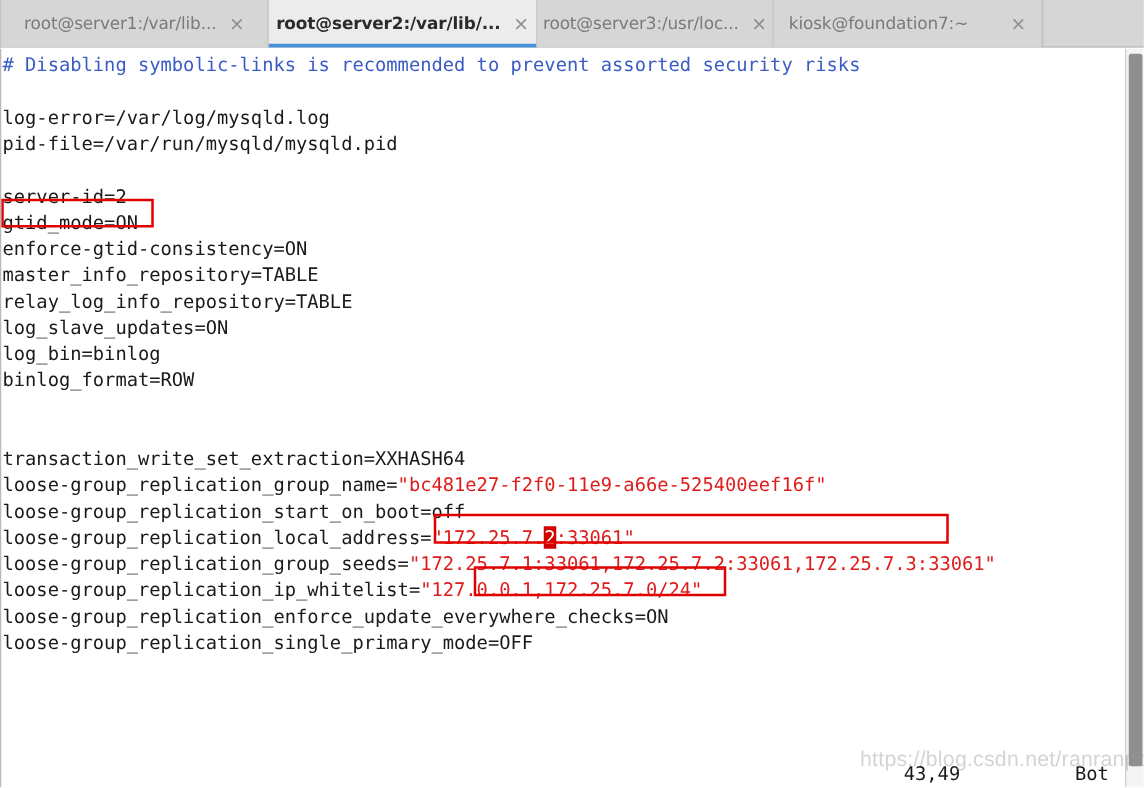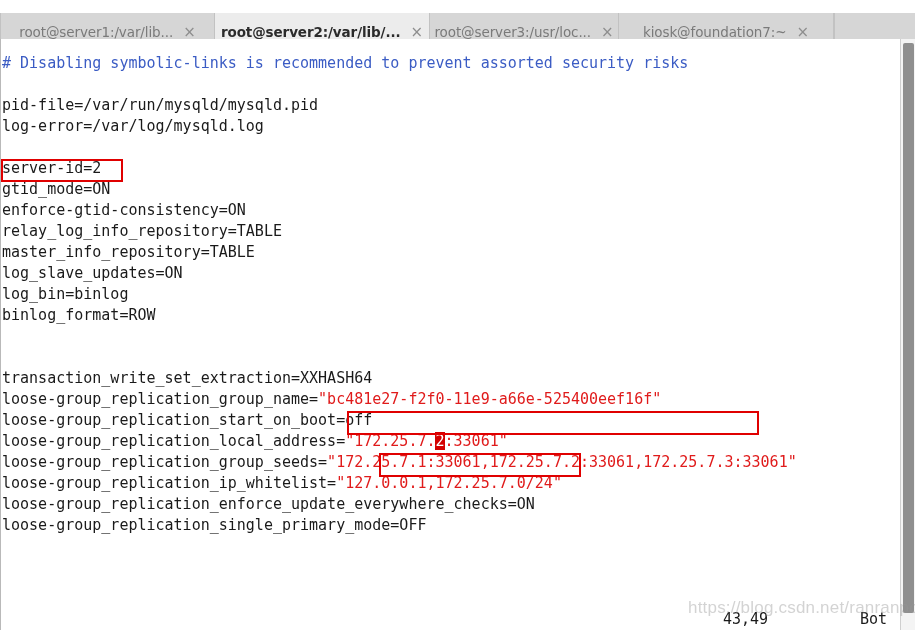--- a/index.html
+++ b/index.html
@@ -15,21 +15,21 @@
   #app {
     position: relative;
     width: 915px;
     height: 630px;
     background: #ffffff;
   }
 
   
   .tabbar {
     position: absolute;
-    top: 13px; left: 0;
+    top: 0; left: 0;
     width: 915px;
     height: 38px;
     background: #d6d6d6;
     display: flex;
     align-items: stretch;
     border-bottom: 1px solid #b3b3b3;
   }
 
   .tab {
     position: relative;
@@ -91,21 +91,21 @@
     top: 39px; left: 0;
     width: 900px;
     height: 591px;
     background: #ffffff;
     overflow: hidden;
     border-left: 1px solid #b9b9b9;
   }
 
   .term-inner {
     position: relative;
-    padding: 14px 0 0 1px;
+    padding: 3px 0 0 1px;
   }
 
   .line {
     font-family: "DejaVu Sans Mono", monospace;
     font-size: 15px;
     line-height: 21px;
     height: 21px;
     color: #1a1a1a;
     white-space: pre;
     letter-spacing: 0px;
@@ -186,39 +186,39 @@
         <span class="tab-close">×</span>
       </div>
       <div class="tab active" style="width: 215px;">
         <span class="tab-label">root@server2:/var/lib/...</span>
         <span class="tab-close">×</span>
       </div>
       <div class="tab" style="width: 189px;">
         <span class="tab-label">root@server3:/usr/loc...</span>
         <span class="tab-close">×</span>
       </div>
-      <div class="tab" style="width: 215px;">
+      <div class="tab" style="width: 215px; justify-content: space-between;">
         <span class="tab-label">kiosk@foundation7:~</span>
         <span class="tab-close">×</span>
       </div>
       <div class="tabbar-filler"></div>
   </div>
 
   <div class="terminal">
     <div class="term-inner" id="term-inner">
         <div class="line"><span class="comment"># Disabling symbolic-links is recommended to prevent assorted security risks</span></div>
         <div class="line">&nbsp;</div>
+        <div class="line"><span>log-error=/var/log/mysqld.log</span></div>
         <div class="line"><span>pid-file=/var/run/mysqld/mysqld.pid</span></div>
-        <div class="line"><span>log-error=/var/log/mysqld.log</span></div>
         <div class="line">&nbsp;</div>
         <div class="line"><span>server-id=2</span></div>
         <div class="line"><span>gtid_mode=ON</span></div>
         <div class="line"><span>enforce-gtid-consistency=ON</span></div>
+        <div class="line"><span>master_info_repository=TABLE</span></div>
         <div class="line"><span>relay_log_info_repository=TABLE</span></div>
-        <div class="line"><span>master_info_repository=TABLE</span></div>
         <div class="line"><span>log_slave_updates=ON</span></div>
         <div class="line"><span>log_bin=binlog</span></div>
         <div class="line"><span>binlog_format=ROW</span></div>
         <div class="line">&nbsp;</div>
         <div class="line">&nbsp;</div>
         <div class="line"><span>transaction_write_set_extraction=XXHASH64</span></div>
         <div class="line"><span>loose-group_replication_group_name=</span><span class="str">"bc481e27-f2f0-11e9-a66e-525400eef16f"</span></div>
         <div class="line"><span>loose-group_replication_start_on_boot=off</span></div>
         <div class="line"><span>loose-group_replication_local_address=</span><span class="str">"172.25.7.</span><span class="str cursor">2</span><span class="str">:33061"</span></div>
         <div class="line"><span>loose-group_replication_group_seeds=</span><span class="str">"172.25.7.1:33061,172.25.7.2:33061,172.25.7.3:33061"</span></div>

